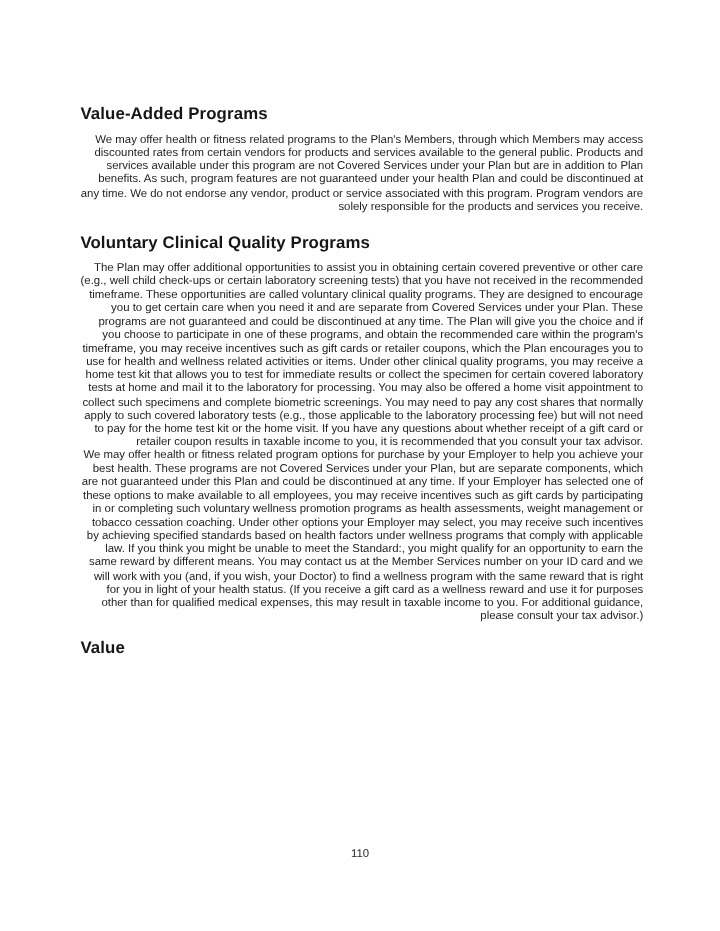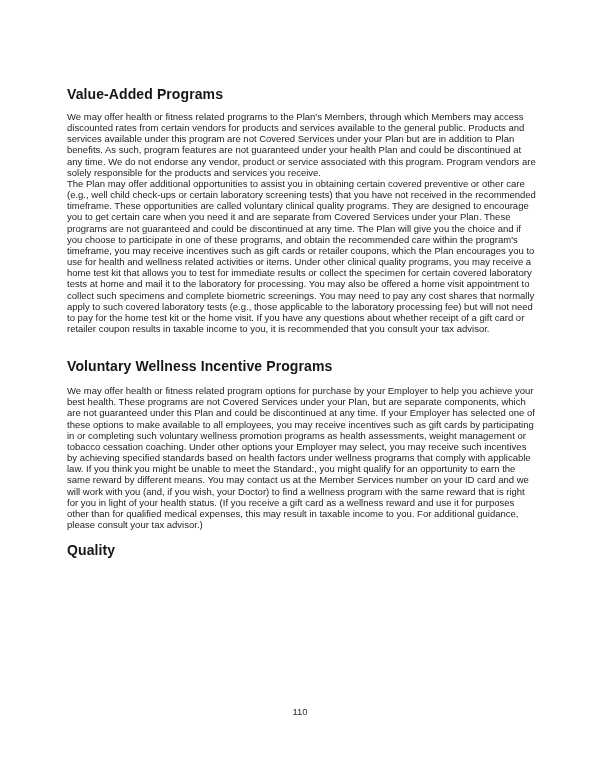--- a/index.html
+++ b/index.html
@@ -30,21 +30,21 @@
   }
   .h2 { margin-top: 12px; }
   .h3 { margin-top: 16px; margin-bottom: 8px; }
   .h4 { margin-top: 24px; margin-bottom: 11px; }
   .h5 { margin-top: 12px; margin-bottom: 0; }
   .doc-para {
     font-size: 9.5px;
     line-height: 11.15px;
     margin: 0;
     color: #222222;
-    text-align: left;
+    text-align: right;
   }
   .bold-span {
     font-weight: normal;
     color: #161616;
   }
   .page-footer {
     position: absolute;
     top: 706px;
     left: 0;
     width: 600px;
@@ -60,27 +60,27 @@
 
   <div>
     <h1 class="doc-heading">Value-Added Programs</h1>
     <p class="doc-para">We may offer health or fitness related programs to the Plan's Members, through which Members may access discounted rates from certain vendors for products and services available to the general public. Products and services available under this program are not Covered Services under your Plan but are in addition to Plan benefits. As such, program features are not guaranteed under your health Plan and could be discontinued at any time. We do not endorse any vendor, product or service associated with this program.  Program vendors are solely responsible for the products and services you receive.</p>
   </div>
 
   <div>
   </div>
 
   <div>
+    <h1 class="doc-heading h3">Voluntary Clinical Quality Programs</h1>
     <p class="doc-para"><span>The Plan may offer additional opportunities to assist you in obtaining certain covered preventive or other care (e.g., well child check-ups or certain laboratory screening tests) that you have not received in the recommended timeframe.  These opportunities are called voluntary clinical quality programs.  They are designed to encourage you to get certain care when you need it and are separate from Covered Services under your Plan.  These programs are not guaranteed and could be discontinued at any time.  The Plan will give you the choice and if you choose to participate in one of these programs, and obtain the </span><span class="bold-span">recommended care within the program's timeframe, you may receive incentives such as gift cards or</span><span> retailer coupons, which the Plan encourages you to use for health and wellness related activities or items.  Under other clinical quality programs, you may receive a home test kit that allows you to test for immediate results or collect the specimen for certain covered laboratory tests at home and mail it to the laboratory for processing.  You may also be offered a home visit appointment to collect such specimens and complete biometric screenings. You may need to pay any cost shares that normally apply to such covered laboratory tests (e.g., those applicable to the laboratory processing fee) but will not need to pay for the home test kit or the home visit.  If you have any questions about whether receipt of a gift card or retailer coupon results in taxable income to you, it is recommended that you consult your tax advisor.</span></p>
   </div>
 
   <div>
-    <h1 class="doc-heading h4">Voluntary Wellness Incentive Programs</h1>
     <p class="doc-para">We may offer health or fitness related program options for purchase by your Employer to help you achieve your best health.  These programs are not Covered Services under your Plan, but are separate components, which are not guaranteed under this Plan and could be discontinued at any time.  If your Employer has selected one of these options to make available to all employees, you may receive incentives such as gift cards by participating in or completing such voluntary wellness promotion programs as health assessments, weight management or tobacco cessation coaching.  Under other options your Employer may select, you may receive such incentives by achieving specified standards based on health factors under wellness programs that comply with applicable law.  If you think you might be unable to meet the Standard:, you might qualify for an opportunity to earn the same reward by different means.  You may contact us at the Member Services number on your ID card and we will work with you (and, if you wish, your Doctor) to find a wellness program with the same reward that is right for you in light of your health status. (If you receive a gift card as a wellness reward and use it for purposes other than for qualified medical expenses, this may result in taxable income to you.   For additional guidance, please consult your tax advisor.)</p>
   </div>
 
   <div>
-    <h1 class="doc-heading h5">Quality</h1>
+    <h1 class="doc-heading h5">Value</h1>
   </div>
 
 </div>
 
 <div class="page-footer">110</div>
 
 </body></html>

